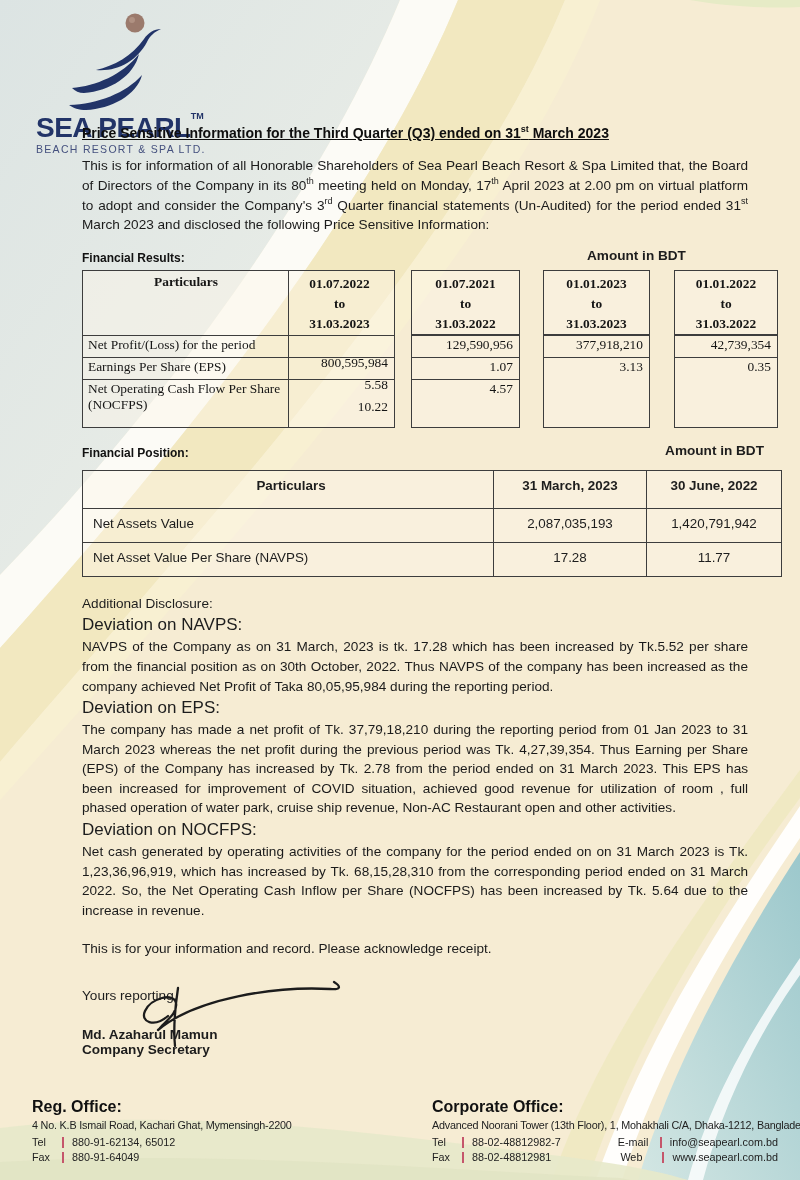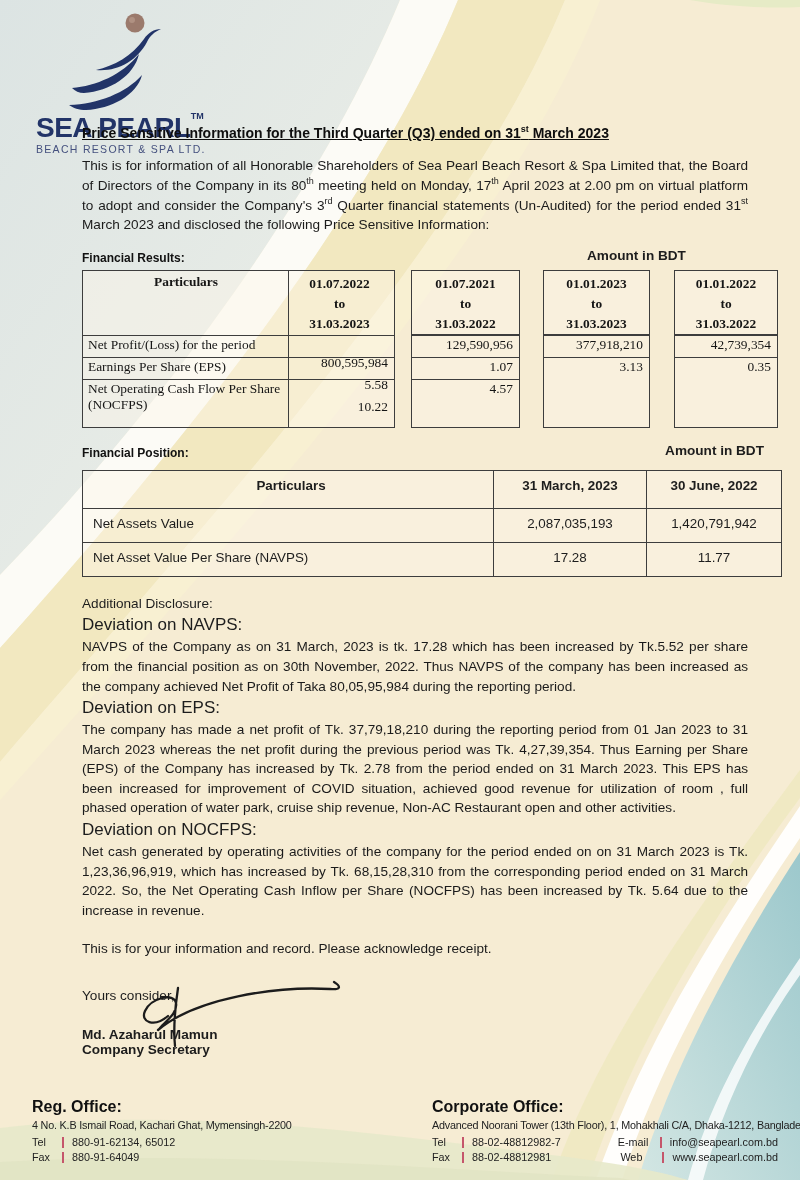--- a/index.html
+++ b/index.html
@@ -214,30 +214,30 @@
       <div class="fp-row fp-r">
         <div class="fp-c1">Net Asset Value Per Share (NAVPS)</div>
         <div class="fp-c2">17.28</div>
         <div class="fp-c3">11.77</div>
       </div>
     </div>
 
     <div class="disc">
       <div class="plain-line">Additional Disclosure:</div>
       <div class="bold-line">Deviation on NAVPS:</div>
-      <div class="para">NAVPS of the Company as on 31 March, 2023 is tk. 17.28 which has been increased by Tk.5.52 per share from the financial position as on 30th November, 2022. Thus NAVPS of the company has been increased as the company achieved Net Profit of Taka 80,05,95,984 during the reporting period.</div>
+      <div class="para">NAVPS of the Company as on 31 March, 2023 is tk. 17.28 which has been increased by Tk.5.52 per share from the financial position as on 30th October, 2022. Thus NAVPS of the company has been increased as the company achieved Net Profit of Taka 80,05,95,984 during the reporting period.</div>
       <div class="bold-line">Deviation on EPS:</div>
       <div class="para">The company has made a net profit of Tk. 37,79,18,210 during the reporting period from 01 Jan 2023 to 31 March 2023 whereas the net profit during the previous period was Tk. 4,27,39,354. Thus Earning per Share (EPS) of the Company has increased by Tk. 2.78 from the period ended on 31 March 2023. This EPS has been increased for improvement of COVID situation, achieved good revenue for utilization of room , full phased operation of water park, cruise ship revenue, Non-AC Restaurant open and other activities.</div>
       <div class="bold-line">Deviation on NOCFPS:</div>
       <div class="para">Net cash generated by operating activities of the company for the period ended on on 31 March 2023 is Tk. 1,23,36,96,919, which has increased by Tk. 68,15,28,310 from the corresponding period ended on 31 March 2022. So, the Net Operating Cash Inflow per Share (NOCFPS) has been increased by Tk. 5.64 due to the increase in revenue.</div>
       <div class="para closing">This is for your information and record. Please acknowledge receipt.</div>
     </div>
 
     <div class="signature">
-      <div class="plain-line">Yours consider,</div>
+      <div class="plain-line">Yours reporting,</div>
       <svg class="sig-svg" width="240" height="78" viewBox="0 0 240 78">
         <path d="M34,46 C20,58 6,52 11,41 C17,28 40,22 42,33 C44,44 30,52 26,58
                  M24,60 C62,28 142,16 196,19 C206,20 208,17 200,12
                  M44,18 C41,38 39,56 41,76" stroke="#1c1c1c" stroke-width="2.3" fill="none" stroke-linecap="round"></path>
       </svg>
       <div class="sig-name">Md. Azaharul Mamun</div>
       <div class="sig-title">Company Secretary</div>
     </div>
   </div>
 

